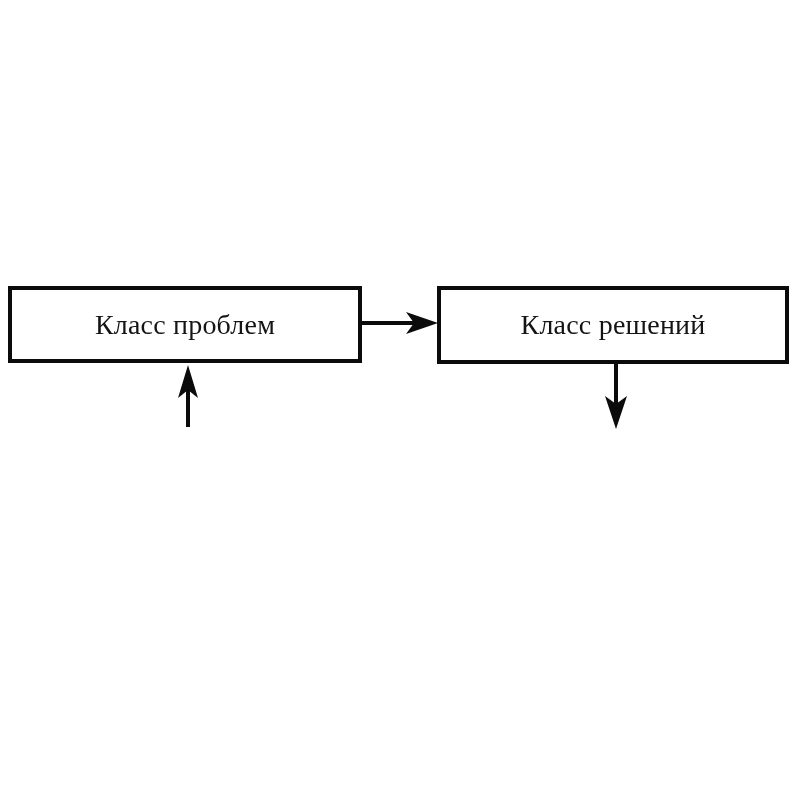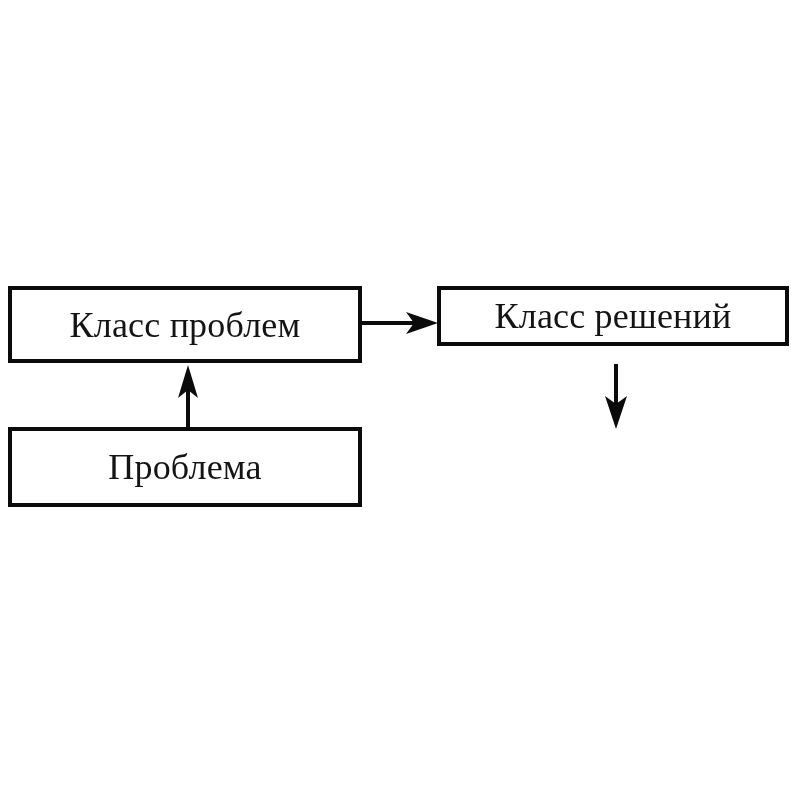--- a/index.html
+++ b/index.html
@@ -27,32 +27,32 @@
     box-sizing: border-box;
     background: #ffffff;
     border: 4px solid #0b0b0b;
     display: flex;
     align-items: center;
     justify-content: center;
   }
 
   .node-label {
     font-family: "Liberation Serif", "DejaVu Serif", serif;
-    font-size: 36px;
+    font-size: 28px;
     line-height: 1;
     color: #141414;
     letter-spacing: 0.2px;
     white-space: nowrap;
     text-align: center;
     user-select: none;
   }
 
   
   #node-problem-class { left: 8px;   top: 286px; width: 354px; height: 77px; }
-  #node-solution-class{ left: 437px; top: 286px; width: 352px; height: 60px; }
+  #node-solution-class{ left: 437px; top: 286px; width: 352px; height: 78px; }
   #node-problem       { left: 8px;   top: 427px; width: 354px; height: 80px; }
   #node-metaphor      { left: 437px; top: 429px; width: 352px; height: 77px; }
 
   
   #edge-layer {
     position: absolute;
     left: 0;
     top: 0;
     width: 800px;
     height: 800px;
@@ -84,18 +84,15 @@
   </svg>
 
   <div class="node" id="node-problem-class">
     <span class="node-label">Класс проблем</span>
   </div>
 
   <div class="node" id="node-solution-class">
     <span class="node-label">Класс решений</span>
   </div>
 
-  <div class="node" id="node-problem">
-    <span class="node-label">Проблема</span>
-  </div>
 
 
 </div>
 
 </body></html>

